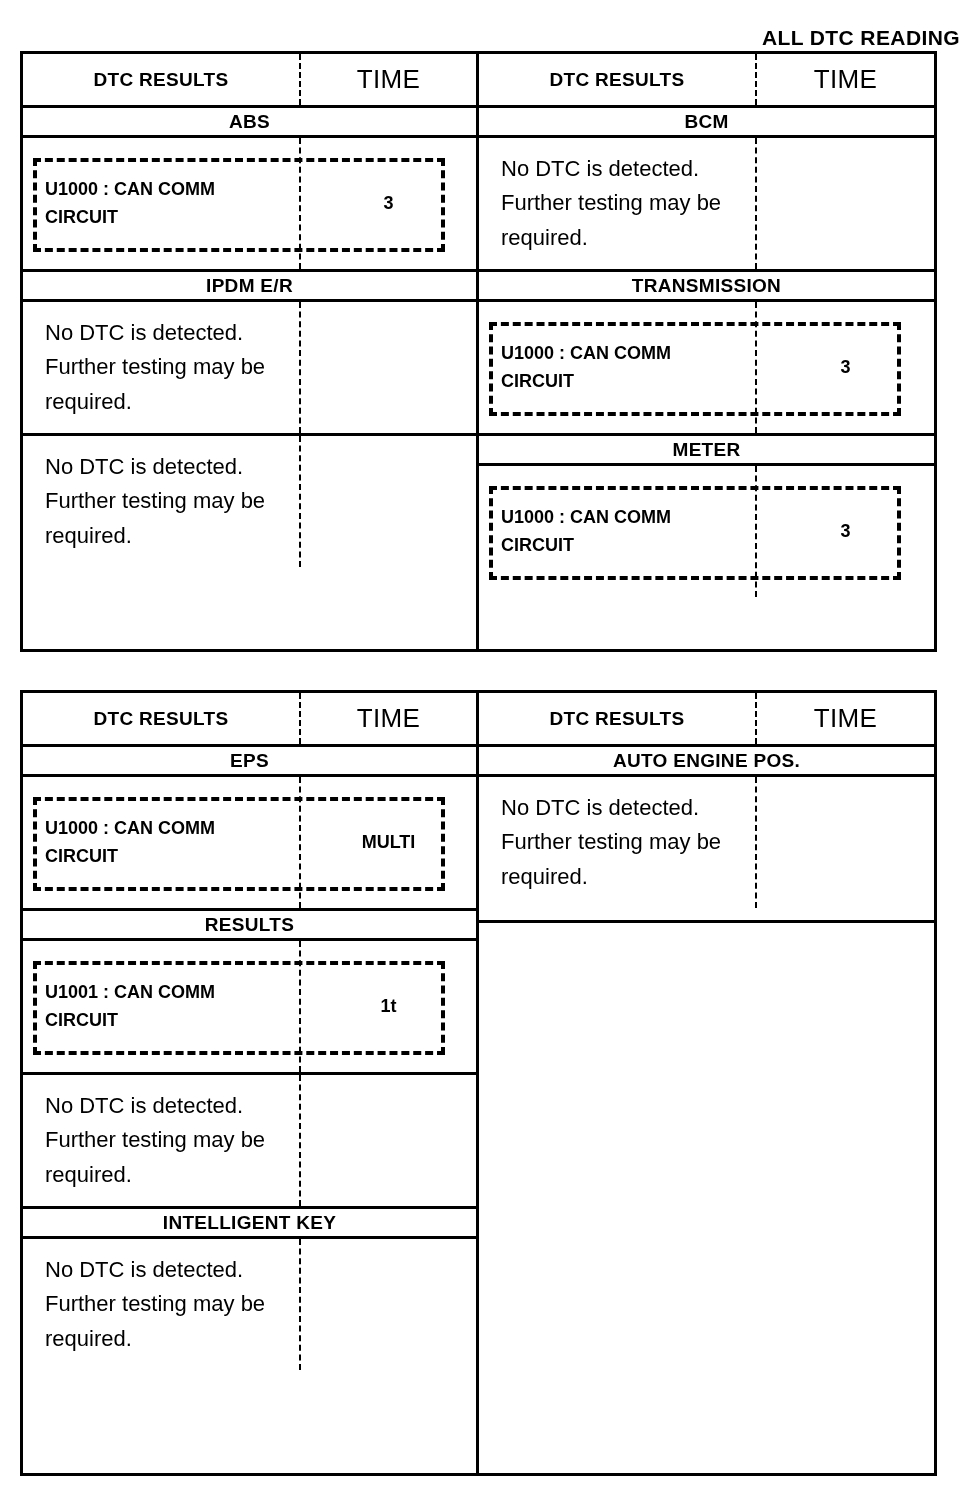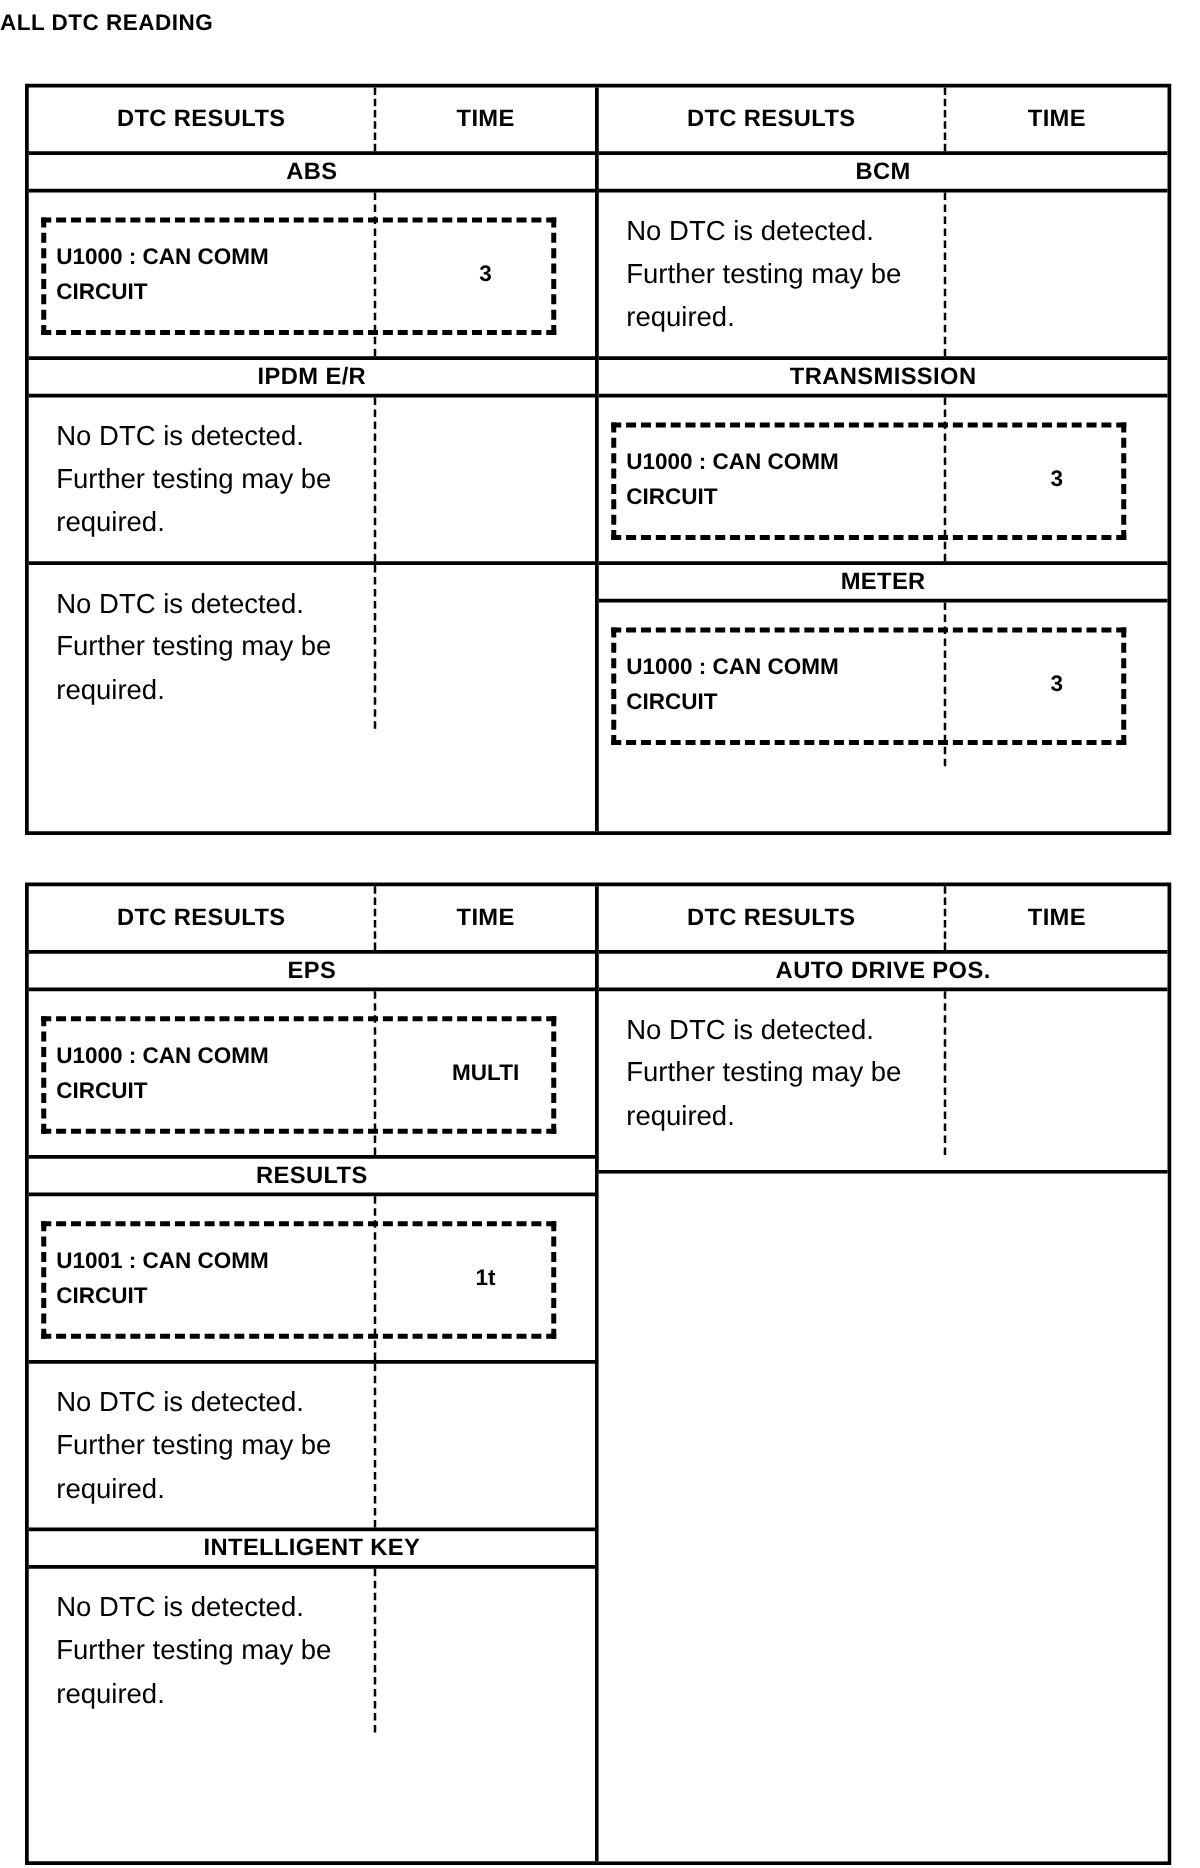--- a/index.html
+++ b/index.html
@@ -8,33 +8,32 @@
     background: #ffffff;
     font-family: "Liberation Sans", sans-serif;
     color: #000000;
     overflow: hidden;
   }
   .page { position: relative; width: 960px; height: 1494px; }
 
   
   .doc-title {
     position: absolute;
-    left: 0; top: 8px; width: 960px;
-    text-align: left;
-    font-size: 18px;
+    left: 0; top: 26px; width: 960px;
+    text-align: right;
+    font-size: 21px;
     font-weight: 700;
     letter-spacing: 0.4px;
   }
 
   
   .dtc-table {
     position: absolute;
     border: 3px solid #000;
     background: #fff;
-    margin-top: 16px;
   }
   #table-1 { left: 20px; top: 51px; width: 917px; height: 601px; }
   #table-2 { left: 20px; top: 690px; width: 917px; height: 786px; }
 
   
   .halves { display: flex; width: 100%; height: 100%; }
   .half { position: relative; }
   .half-left  { width: 456px; border-right: 3px solid #000; }
   .half-right { width: 455px; }
 
@@ -46,21 +45,21 @@
   .hdr-row { height: 51px; }
   .hdr-results {
     flex: 0 0 278px;
     border-right: 2px dashed #000;
     display: flex; align-items: center; justify-content: center;
     font-size: 19px; font-weight: 700; letter-spacing: 0.3px;
   }
   .hdr-time {
     flex: 1 1 auto;
     display: flex; align-items: center; justify-content: center;
-    font-size: 19px; font-weight: 700; letter-spacing: 0.3px;
+    font-size: 26px; font-weight: 400; letter-spacing: 0.3px;
   }
   .half-right .hdr-results { flex: 0 0 278px; }
 
   
   .module-row { height: 30px; }
   .module-name {
     width: 100%;
     display: flex; align-items: center; justify-content: center;
     font-size: 19px; font-weight: 700; letter-spacing: 0.3px;
   }
@@ -271,21 +270,21 @@
 
       <div class="half half-right">
         <div class="half-right-wrap">
           <div class="half-right-short">
             <div class="row hdr-row">
               <div class="hdr-results">DTC RESULTS</div>
               <div class="hdr-time">TIME</div>
             </div>
 
             <div class="row module-row">
-              <div class="module-name">AUTO DRIVE POS.</div>
+              <div class="module-name">AUTO ENGINE POS.</div>
             </div>
             <div class="row content-row">
               <div class="cell-results">
                 <div class="msg">No DTC is detected.
 Further testing may be required.</div>
               </div>
               <div class="cell-time">
                 <div class="time-val"></div>
               </div>
             </div>

